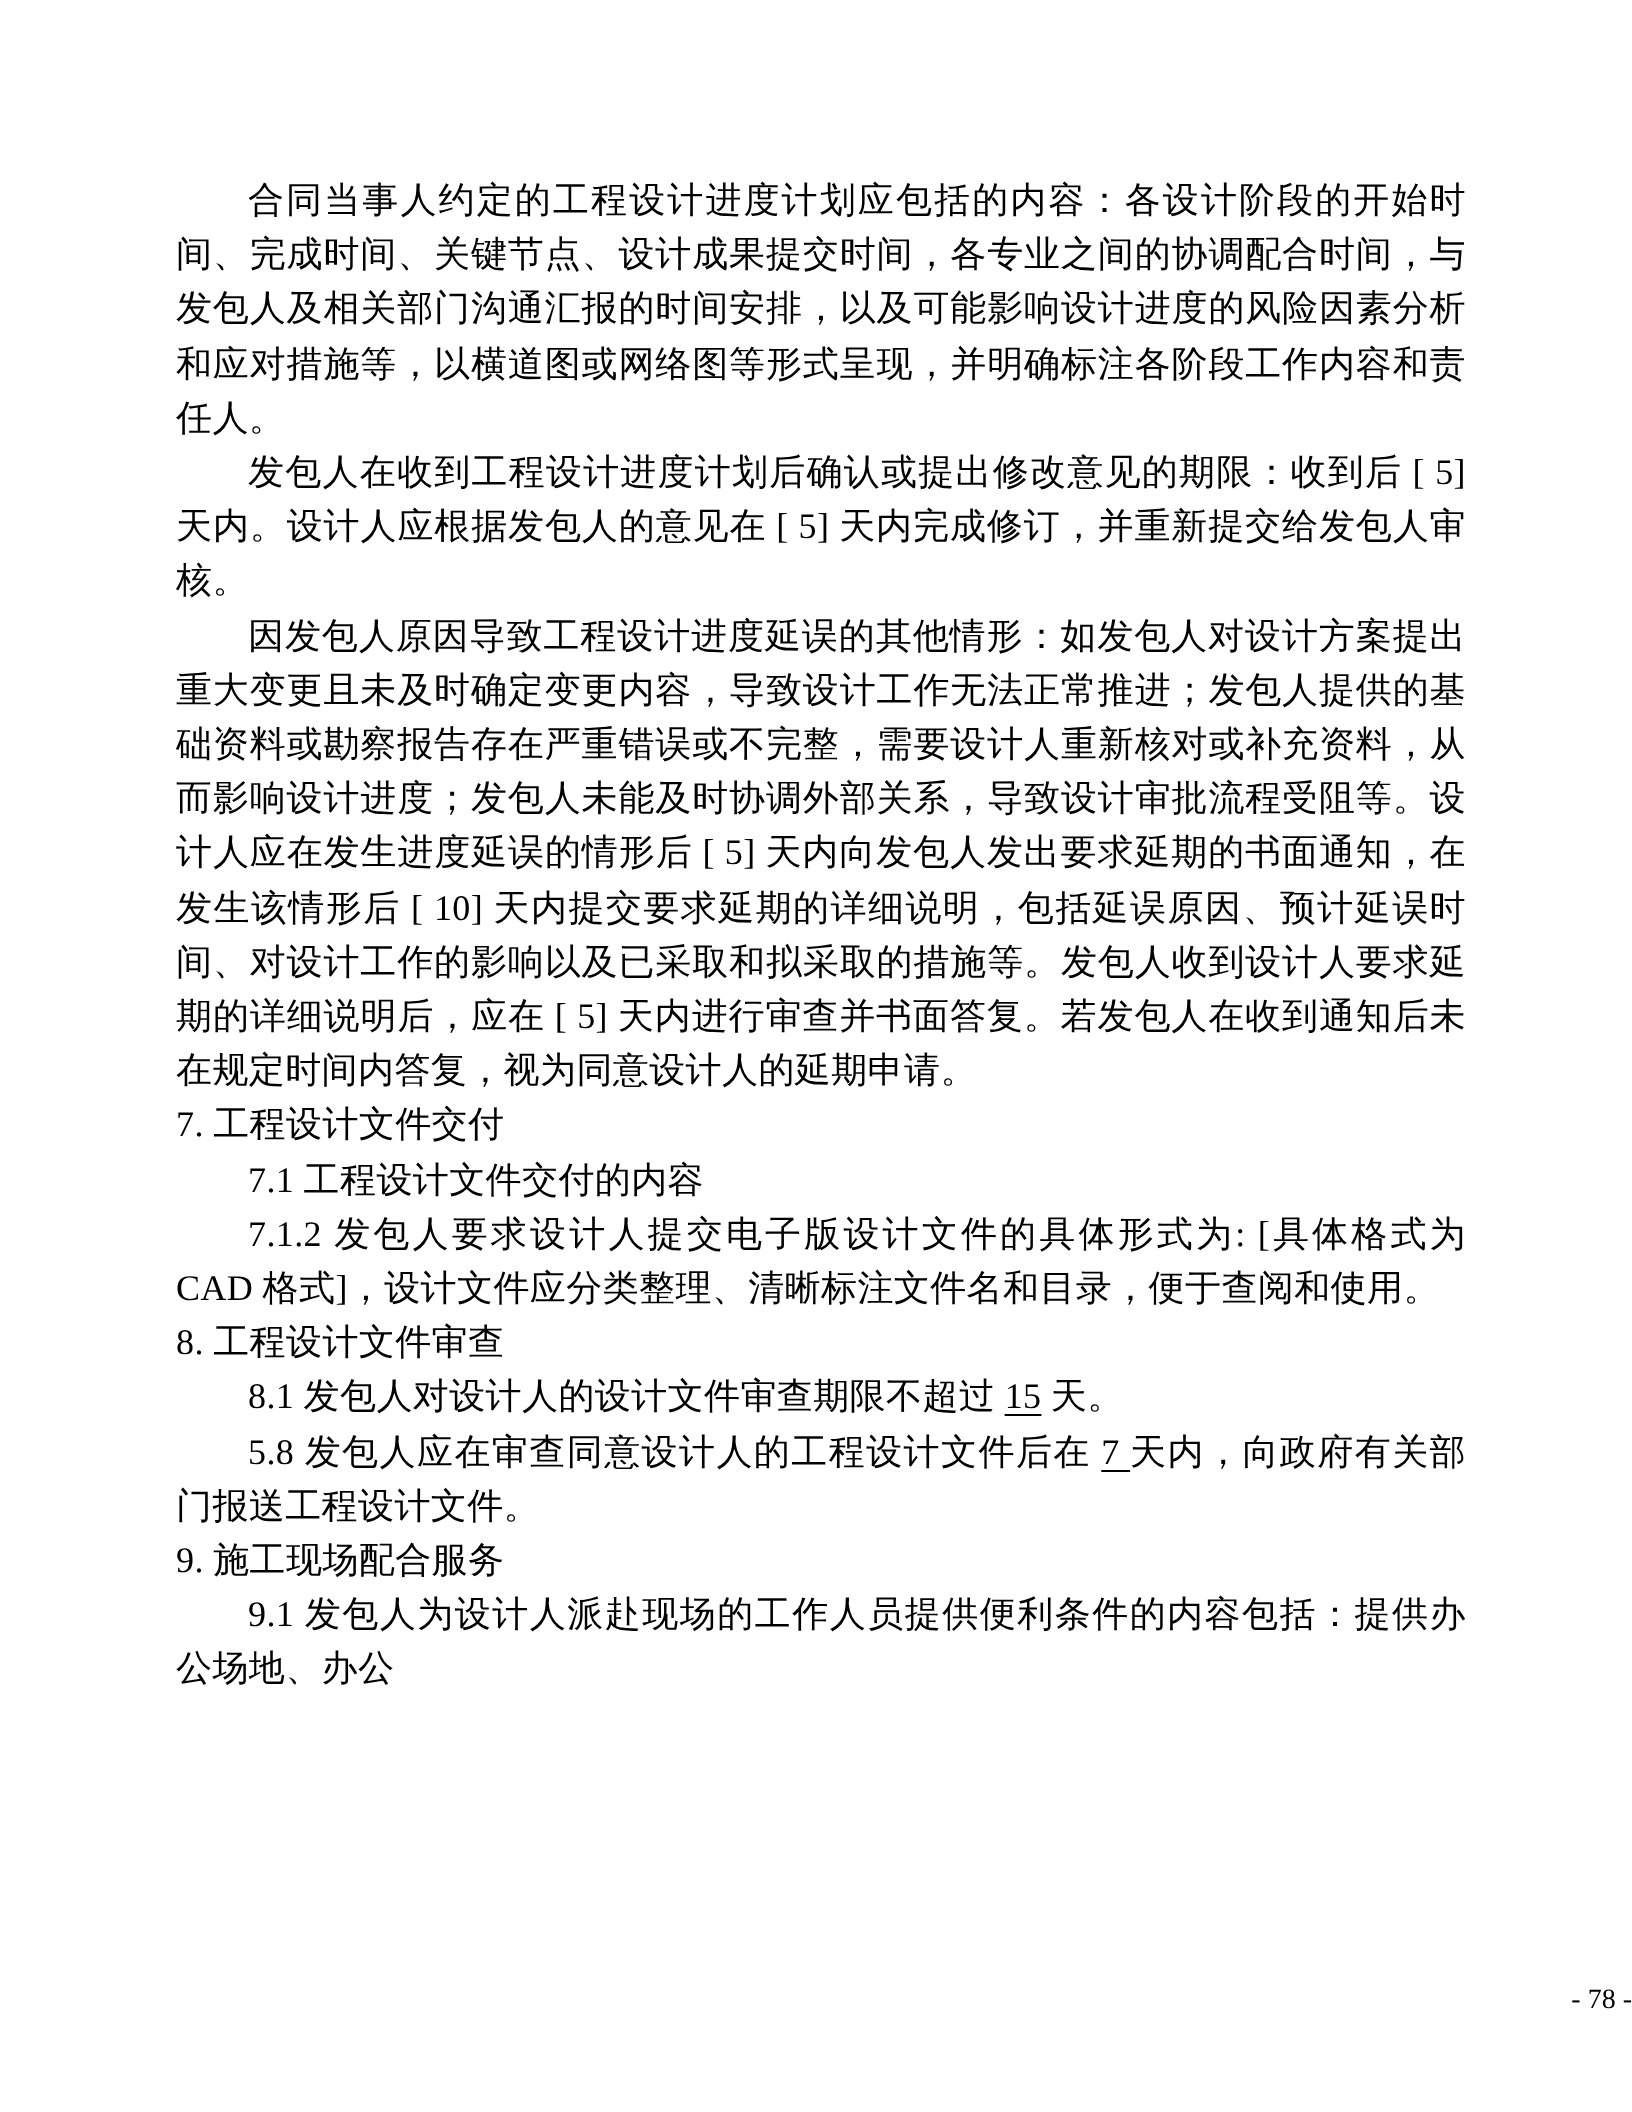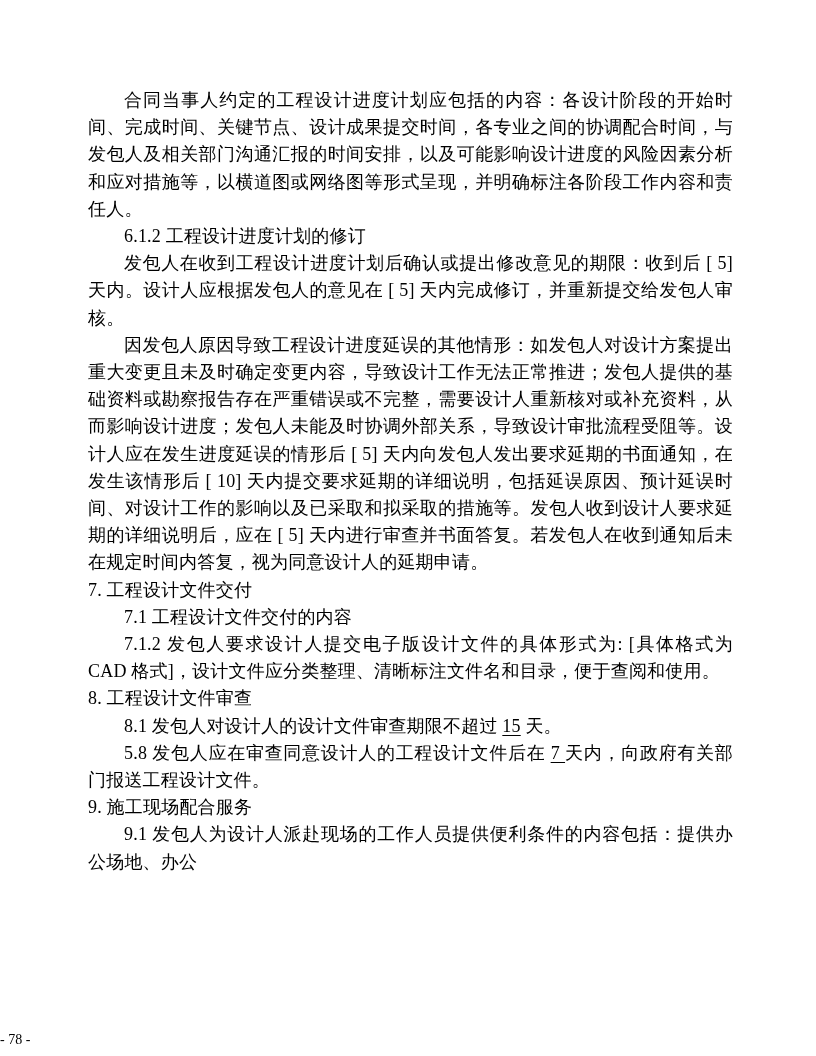--- a/index.html
+++ b/index.html
@@ -33,35 +33,34 @@
   }
   p.block.top {
     text-indent: 0;
   }
   .u {
     text-decoration: underline;
     text-underline-offset: 3px;
   }
   .footer {
     position: absolute;
-    top: 1031px;
+    top: 992px;
     left: 0;
     right: 0;
-    text-align: left;
+    text-align: right;
     font-size: 14px;
     line-height: 18px;
   }
 </style>
 </head>
 <body>
 
 <div class="page">
   <div class="content">
       <p class="block body"><span>合同当事人约定的工程设计进度计划应包括的内容：各设计阶段的开始时间、完成时间、关键节点、设计成果提交时间，各专业之间的协调配合时间，与发包人及相关部门沟通汇报的时间安排，以及可能影响设计进度的风险因素分析和应对措施等，以横道图或网络图等形式呈现，并明确标注各阶段工作内容和责任人。</span></p>
-      <p class="block body"><span>6.1.2 工程设计进度计划的修订</span></p>
       <p class="block body"><span>发包人在收到工程设计进度计划后确认或提出修改意见的期限：收到后 [ 5] 天内。设计人应根据发包人的意见在 [ 5] 天内完成修订，并重新提交给发包人审核。</span></p>
       <p class="block body"><span>因发包人原因导致工程设计进度延误的其他情形：如发包人对设计方案提出重大变更且未及时确定变更内容，导致设计工作无法正常推进；发包人提供的基础资料或勘察报告存在严重错误或不完整，需要设计人重新核对或补充资料，从而影响设计进度；发包人未能及时协调外部关系，导致设计审批流程受阻等。设计人应在发生进度延误的情形后 [ 5] 天内向发包人发出要求延期的书面通知，在发生该情形后 [ 10] 天内提交要求延期的详细说明，包括延误原因、预计延误时间、对设计工作的影响以及已采取和拟采取的措施等。发包人收到设计人要求延期的详细说明后，应在 [ 5] 天内进行审查并书面答复。若发包人在收到通知后未在规定时间内答复，视为同意设计人的延期申请。</span></p>
       <p class="block top"><span>7.  工程设计文件交付</span></p>
       <p class="block body"><span>7.1 工程设计文件交付的内容</span></p>
       <p class="block body"><span>7.1.2 发包人要求设计人提交电子版设计文件的具体形式为: [具体格式为 CAD 格式]，设计文件应分类整理、清晰标注文件名和目录，便于查阅和使用。</span></p>
       <p class="block top"><span>8.  工程设计文件审查</span></p>
       <p class="block body"><span>8.1 发包人对设计人的设计文件审查期限不超过 </span><span class="u">15</span><span> 天。</span></p>
       <p class="block body"><span>5.8 发包人应在审查同意设计人的工程设计文件后在 </span><span class="u">7 </span><span>天内，向政府有关部门报送工程设计文件。</span></p>
       <p class="block top"><span>9.  施工现场配合服务</span></p>
       <p class="block body"><span>9.1 发包人为设计人派赴现场的工作人员提供便利条件的内容包括：提供办公场地、办公</span></p>

